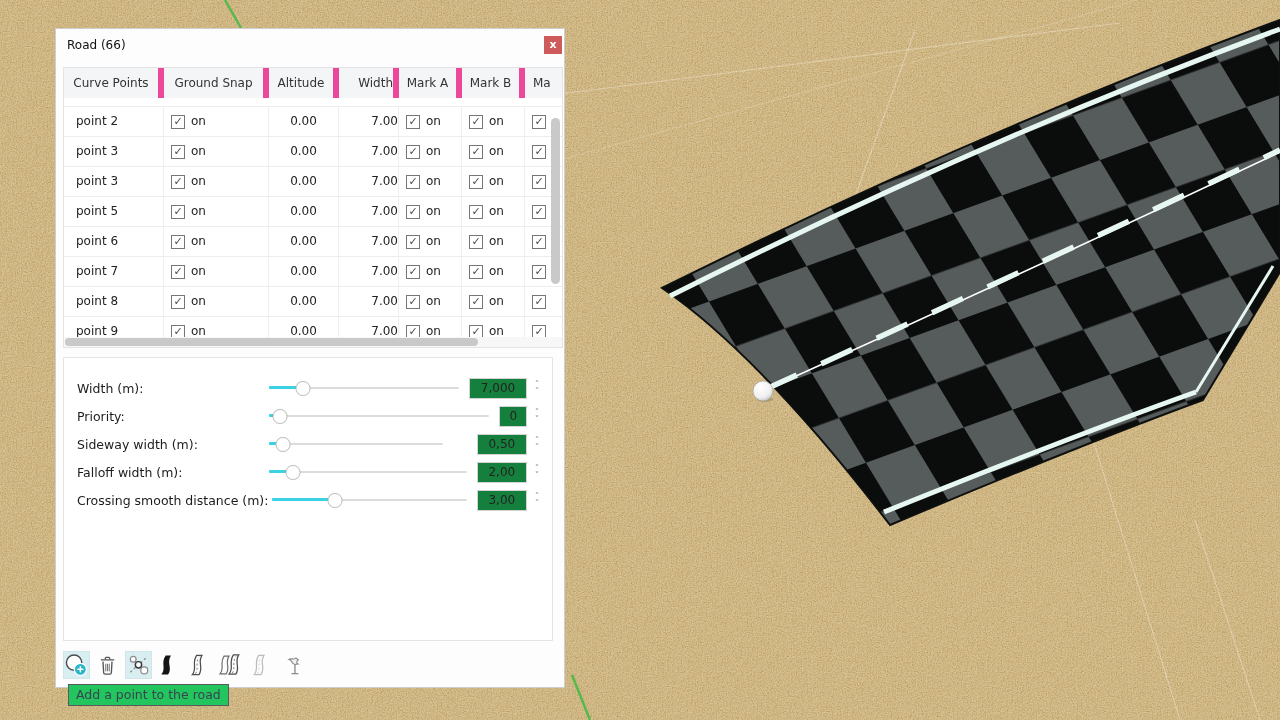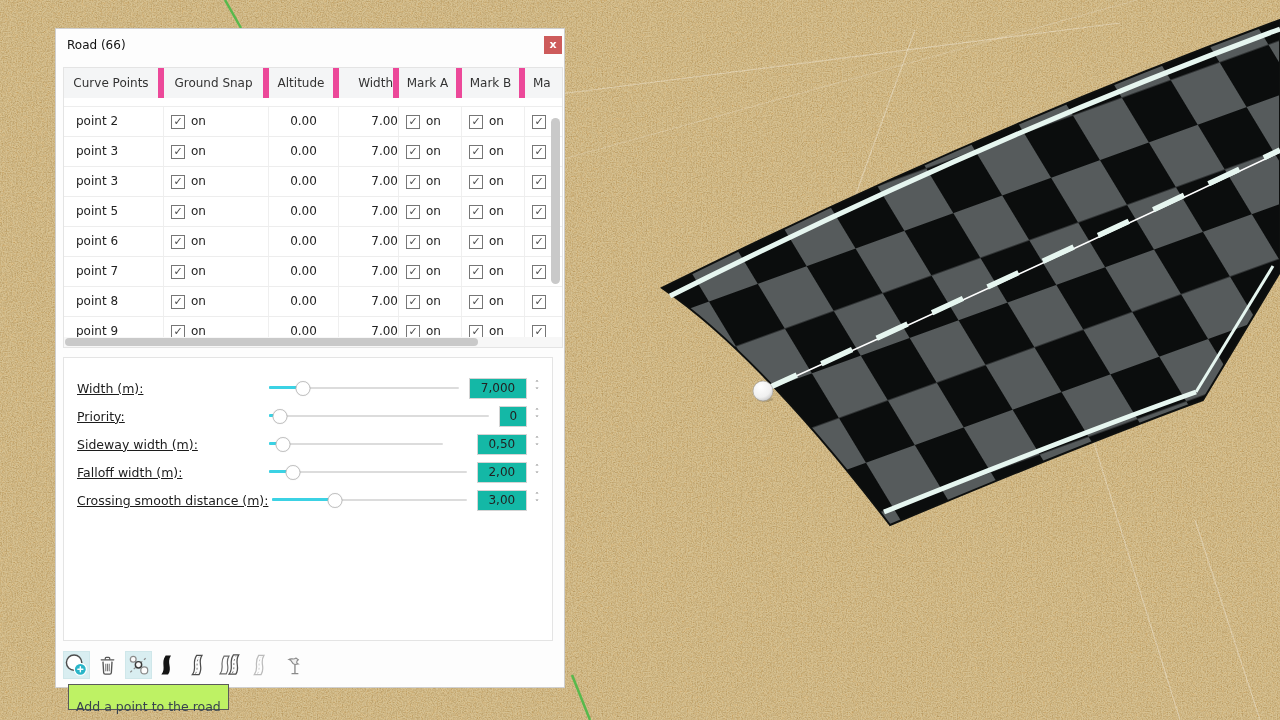--- a/index.html
+++ b/index.html
@@ -49,40 +49,40 @@
       font-size:11px;line-height:11px;text-align:center;color:#4a4a4a;}
   .vthumb{position:absolute;right:2px;top:50px;width:9px;height:166px;
           background:#c9c9c9;border-radius:5px;}
   .hscroll{position:absolute;left:0;bottom:0;width:498px;height:10px;background:#f7f7f7;}
   .hthumb{position:absolute;left:1px;top:1px;width:413px;height:8px;
           background:#c9c9c9;border-radius:4px;}
   
   #sliders-panel{position:absolute;left:7px;top:328px;width:490px;height:284px;
                  background:#fff;border:1px solid #e4e4e4;box-sizing:border-box;padding-top:16px;}
   .srow{display:flex;align-items:center;height:28px;padding:0 8px 0 13px;}
-  .slabel{min-width:188px;font-size:12.5px;color:#1c1c1c;white-space:nowrap;text-decoration:underline;}
+  .slabel{min-width:188px;font-size:12.5px;color:#1c1c1c;white-space:nowrap;}
   .strack{flex:1;position:relative;height:20px;margin:0 10px 0 4px;}
   .sline{position:absolute;left:0;right:0;top:9px;height:2px;background:#dcdcdc;border-radius:1px;}
   .sfill{position:absolute;left:0;top:8px;height:3px;background:var(--accent);border-radius:1px;}
   .sthumb{position:absolute;top:3px;width:13px;height:13px;border-radius:50%;
           background:#fff;border:1px solid #c2c2c2;transform:translateX(-50%);
           box-shadow:0 0 1px rgba(0,0,0,.15);}
-  .valbox{height:21px;box-sizing:border-box;border:1px solid #d4d4d4;background:#14b8a6;
+  .valbox{height:21px;box-sizing:border-box;border:1px solid #d4d4d4;background:#15803d;
           font-size:12px;color:#222;text-align:center;line-height:19px;}
   .spin{width:14px;display:flex;flex-direction:column;align-items:center;
         justify-content:center;margin-left:3px;color:#8f8f8f;}
   .spin span{font-size:9px;line-height:7px;}
   
   #toolbar{position:absolute;left:7px;top:622px;display:flex;gap:4px;}
   .tbtn{width:27px;height:28px;background:transparent;border:1px solid transparent;
         padding:0;display:flex;align-items:center;justify-content:center;}
   .tbtn.active{background:#d9eef1;border-color:#cfe7ea;}
   
   #tooltip{position:absolute;left:68px;top:684px;height:22px;box-sizing:border-box;
-           padding:12px 7px;border:1px solid #5a5a5a;background:#bef264;color:#3a4450;
+           padding:0 7px;border:1px solid #5a5a5a;background:#22c55e;color:#3a4450;
            font-size:12.5px;line-height:20px;white-space:nowrap;z-index:20;}
 </style>
 </head>
 <body>
 
 <div id="stage">
 
   <svg id="viewport" viewBox="0 0 1280 720" width="1280" height="720">
     <defs>
       <filter id="sandNoiseDark" x="0%" y="0%" width="100%" height="100%">

